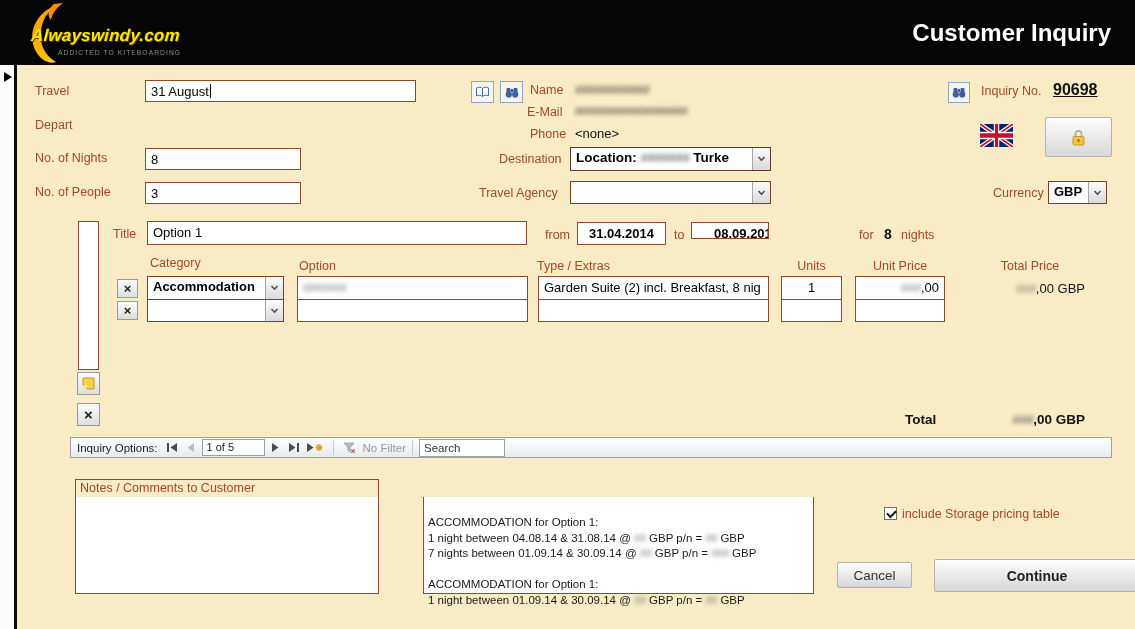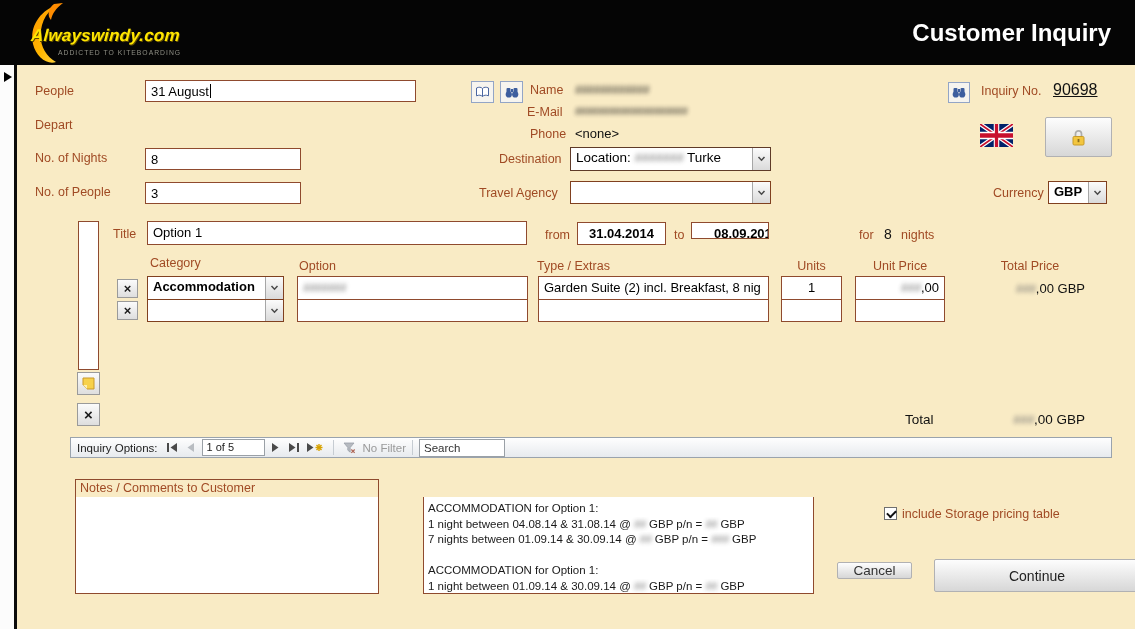--- a/index.html
+++ b/index.html
@@ -13,21 +13,21 @@
   .logo-sub{position:absolute;left:58px;top:49px;font-size:6.8px;color:#8f8f85;letter-spacing:1px;}
   .app-title{position:absolute;right:24px;top:19px;font-size:24px;font-weight:bold;color:#fff;}
   
   .selbar{left:0;top:65px;width:17px;height:564px;background:#fcfcfc;border-right:3px solid #0c0c0c;box-sizing:border-box;}
   .selmark{position:absolute;left:4px;top:7px;width:0;height:0;
        border-left:8px solid #000;border-top:5px solid transparent;border-bottom:5px solid transparent;}
   
   .lbl{position:absolute;color:#a04a24;font-size:12.5px;white-space:nowrap;}
   .tbox{position:absolute;background:#fff;border:1px solid #8f4a2e;box-sizing:border-box;
        font-size:13px;line-height:19px;color:#000;padding:1px 5px;white-space:nowrap;overflow:hidden;}
-  .bold{font-weight:normal;}
+  .bold{font-weight:bold;}
   .semib{font-weight:600;}
   .num{text-align:right;}
   .ctr{text-align:center;}
   .caret{display:inline-block;width:1px;height:14px;background:#000;vertical-align:-2px;margin-left:1px;}
   .redacted{filter:blur(2.2px);color:#6e6e6e;opacity:.9;letter-spacing:-.5px;}
   .plain{position:absolute;color:#111;font-size:13px;white-space:nowrap;}
   
   .combo{position:absolute;background:#fff;border:1px solid #80401f;box-sizing:border-box;display:flex;align-items:stretch;}
   .combo-text{flex:1;overflow:hidden;white-space:nowrap;padding:2px 2px 2px 5px;font-size:13px;color:#000;}
   .combo-btn{width:17px;flex:0 0 17px;border-left:1px solid #a6a6a6;background:linear-gradient(#fbfbfb,#dadada);
@@ -50,21 +50,21 @@
   .nav-ibtn{width:18px;height:17px;display:flex;align-items:center;justify-content:center;cursor:pointer;}
   .posbox{width:57px;height:15px;background:#fff;border:1px solid #9aa0a6;font-size:11px;line-height:15px;
        padding-left:4px;box-sizing:content-box;margin:0 2px;}
   .searchbox{width:76px;height:16px;background:#fff;border:1px solid #9aa0a6;font-size:11.5px;line-height:16px;
        padding:0 4px;color:#333;}
   .dimtext{color:#9a9a9a;margin-left:3px;}
   
   .noteshdr{position:absolute;border:1px solid #8f4a2e;box-sizing:border-box;color:#a04a24;font-size:12.5px;
        line-height:17px;padding:0 4px;}
   .notesbody{position:absolute;background:#fff;border:1px solid #8f4a2e;border-top:none;box-sizing:border-box;
-       font-size:11.5px;color:#1a1a1a;padding:4px 4px;}
+       font-size:11.5px;color:#1a1a1a;padding:18px 4px;}
   .in-line{min-height:15.5px;line-height:15.5px;white-space:nowrap;overflow:hidden;}
   
   .cb{position:absolute;width:13px;height:13px;background:#fff;border:1px solid #6f6f6f;box-sizing:border-box;cursor:pointer;}
   .cb .tick{display:none;position:absolute;left:2px;top:2px;width:7px;height:4px;
        border-left:2px solid #111;border-bottom:2px solid #111;transform:rotate(-45deg);}
   .cb[data-checked] .tick{display:block;}
 </style>
 </head>
 <body>
 
@@ -84,21 +84,21 @@
     </svg>
     <div class="logo-title">Alwayswindy.com</div>
     <div class="logo-sub">ADDICTED TO KITEBOARDING</div>
     <div class="app-title">Customer Inquiry</div>
   </div>
 
   <div class="abs selbar">
     <div class="selmark"></div>
   </div>
 
-  <div class="lbl" style="left:35px;top:84px;">People</div>
+  <div class="lbl" style="left:35px;top:84px;">Travel</div>
   <div class="tbox" style="left:145px;top:80px;width:271px;height:22px;">
     <span>31 August</span><span class="caret"></span>
   </div>
 
   <div class="lbl" style="left:35px;top:118px;">Depart</div>
 
   <div class="lbl" style="left:35px;top:151px;">No. of Nights</div>
   <div class="tbox" style="left:145px;top:148px;width:156px;height:22px;">8</div>
 
   <div class="lbl" style="left:35px;top:185px;">No. of People</div>
@@ -313,16 +313,16 @@
     <div class="in-line"></div>
     <div class="in-line">ACCOMMODATION for Option 1:</div>
     <div class="in-line">1 night between 01.09.14 &amp; 30.09.14 @ <span class="redacted">##</span> GBP p/n = <span class="redacted">##</span> GBP</div>
   </div>
 
   <div class="cb" style="left:884px;top:507px;" data-checked="">
     <span class="tick"></span>
   </div>
   <div class="lbl" style="left:902px;top:507px;">include Storage pricing table</div>
 
-  <div class="btn" style="left:837px;top:562px;width:75px;height:17px;font-size:13.5px;">Cancel</div>
+  <div class="btn" style="left:837px;top:562px;width:75px;height:26px;font-size:13.5px;">Cancel</div>
   <div class="btn bold" style="left:934px;top:559px;width:206px;height:33px;font-size:14px;color:#222;">Continue</div>
 
 </div>
 
 </body></html>

